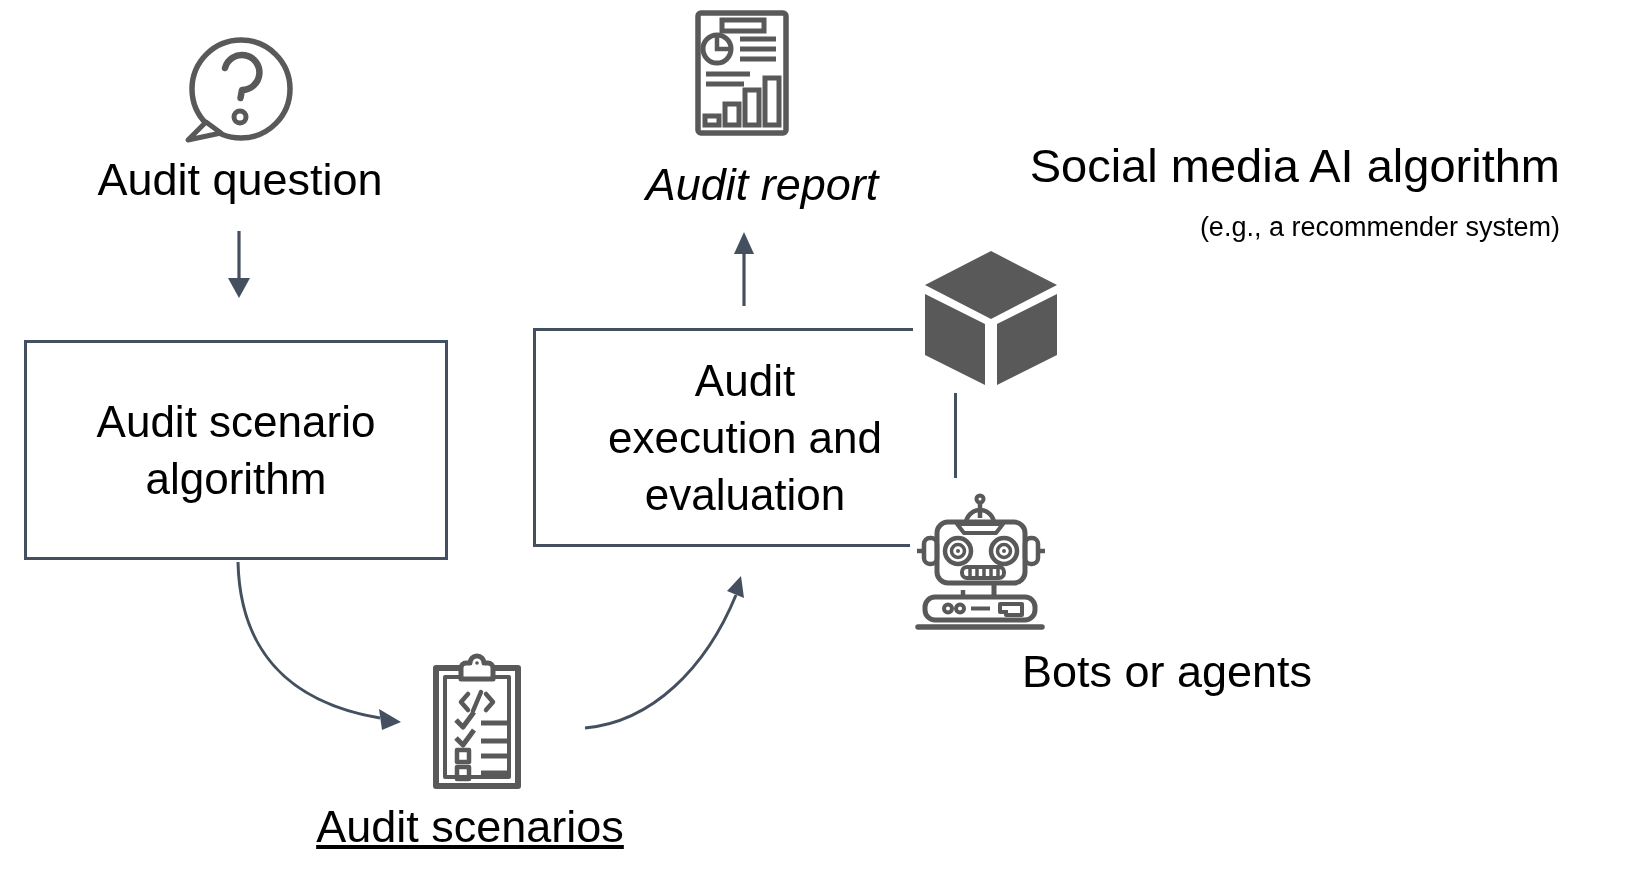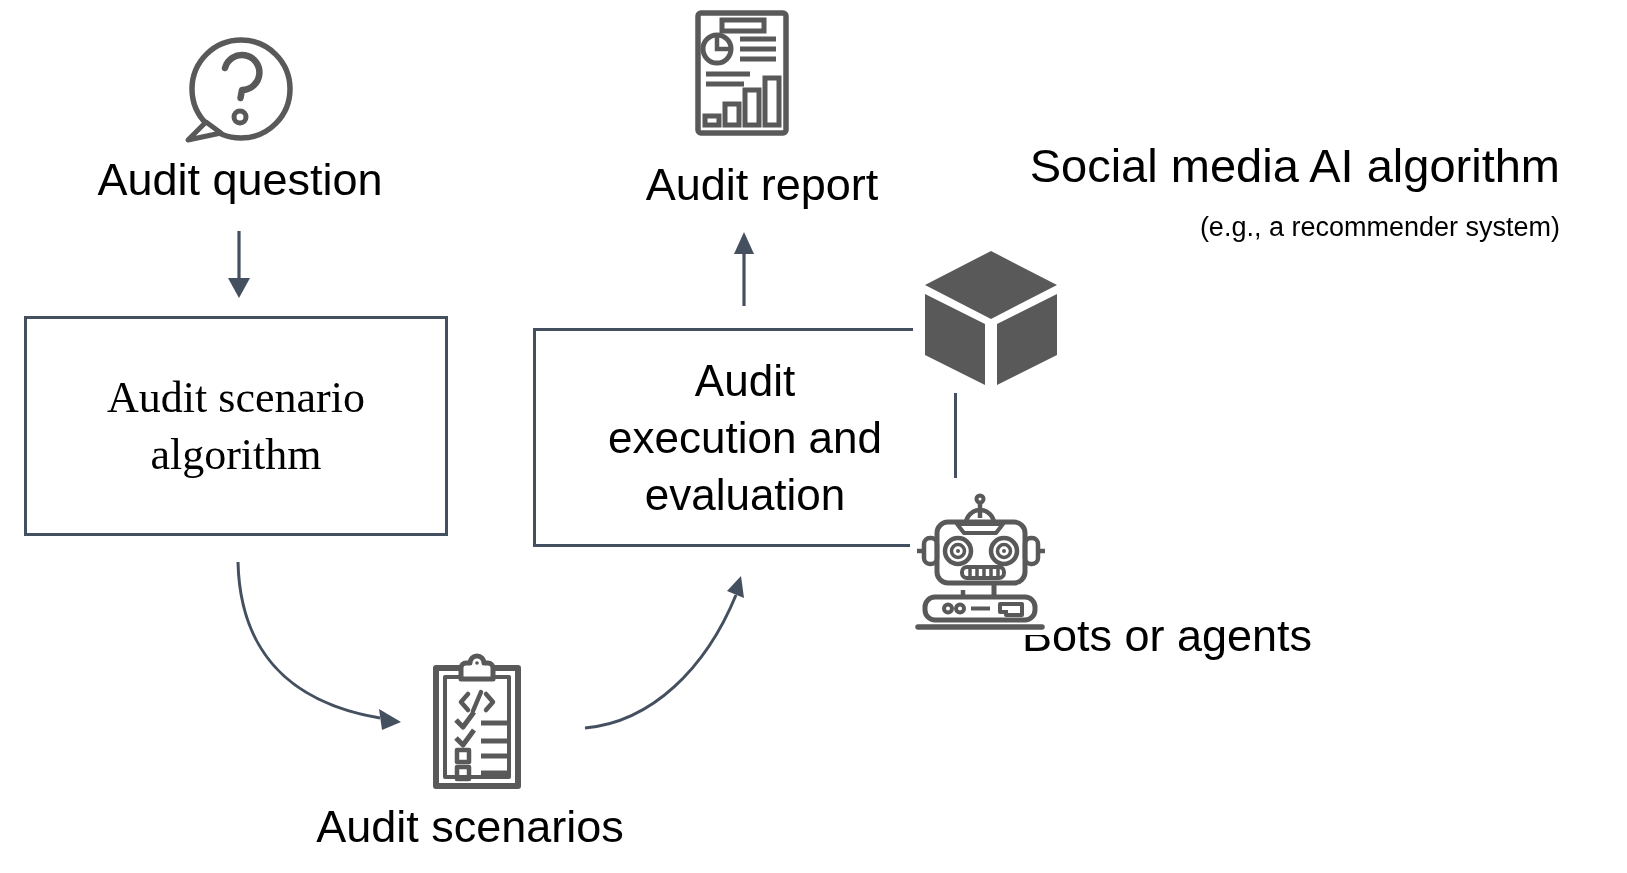--- a/index.html
+++ b/index.html
@@ -69,21 +69,21 @@
     <svg width="120" height="118" viewBox="0 0 120 118">
       <circle cx="61" cy="59" r="49" fill="none" stroke="#595959" stroke-width="5.5"></circle>
       <path d="M26,92 L8,110 L41,103 Z" fill="#ffffff" stroke="#595959" stroke-width="5" stroke-linejoin="round"></path>
       <path d="M45,38 A17.5,17.5 0 1 1 62,60 L60.5,68" fill="none" stroke="#595959" stroke-width="6.5" stroke-linecap="round" stroke-linejoin="round"></path>
       <circle cx="60" cy="87" r="6" fill="none" stroke="#595959" stroke-width="5"></circle>
     </svg>
   </div>
 
   <div class="label" style="left:20px;top:154px;width:440px;">Audit question</div>
 
-  <div class="node-box" style="left:24px;top:316px;width:418px;height:214px;font-family:Liberation Serif, serif;">
+  <div class="node-box" style="left:24px;top:340px;width:418px;height:214px;">
     <div>
       <div>Audit scenario</div>
       <div>algorithm</div>
     </div>
   </div>
 
   <div class="icon-wrap" style="left:428px;top:650px;width:100px;height:145px;">
     <svg width="100" height="145" viewBox="0 0 100 145" fill="none" stroke="#595959" stroke-linejoin="round">
       <rect x="8" y="18" width="82" height="118" stroke-width="6"></rect>
       <rect x="17" y="27" width="64" height="100" stroke-width="4"></rect>
@@ -96,21 +96,21 @@
       <line x1="53" y1="73" x2="81" y2="73" stroke-width="5"></line>
       <polyline points="28,88 35,95 46,80" stroke-width="5"></polyline>
       <line x1="53" y1="91" x2="81" y2="91" stroke-width="5"></line>
       <rect x="29" y="100" width="12" height="12" stroke-width="4.5"></rect>
       <line x1="53" y1="106" x2="81" y2="106" stroke-width="5"></line>
       <rect x="29" y="117" width="12" height="12" stroke-width="4.5"></rect>
       <line x1="53" y1="123" x2="81" y2="123" stroke-width="5"></line>
     </svg>
   </div>
 
-  <div class="label" style="left:250px;top:801px;width:440px;">Audit scenarios</div>
+  <div class="label" style="left:250px;top:801px;width:440px;text-decoration:underline;">Audit scenarios</div>
 
   <div class="node-box" style="left:533px;top:328px;width:418px;height:213px;">
     <div>
       <div>Audit</div>
       <div>execution and</div>
       <div>evaluation</div>
     </div>
   </div>
 
   <div class="icon-wrap" style="left:692px;top:8px;width:100px;height:130px;">
@@ -124,21 +124,21 @@
       <line x1="48" y1="51" x2="84" y2="51" stroke-width="5"></line>
       <line x1="14" y1="66" x2="58" y2="66" stroke-width="5"></line>
       <line x1="14" y1="76" x2="52" y2="76" stroke-width="5"></line>
       <rect x="13" y="108" width="14" height="9" stroke-width="5"></rect>
       <rect x="33" y="96" width="14" height="21" stroke-width="5"></rect>
       <rect x="53" y="82" width="14" height="35" stroke-width="5"></rect>
       <rect x="73" y="70" width="14" height="47" stroke-width="5"></rect>
     </svg>
   </div>
 
-  <div class="label" style="left:540px;top:159px;width:444px;">Audit report</div>
+  <div class="label" style="left:540px;top:159px;width:444px;font-style:italic;">Audit report</div>
 
   <div class="ai-caption">
     <div class="ai-title">Social media AI algorithm</div>
     <div class="ai-subtitle">(e.g., a recommender system)</div>
   </div>
 
   <div class="icon-wrap" style="left:913px;top:243px;width:150px;height:150px;">
     <svg width="150" height="150" viewBox="0 0 150 150" fill="#595959" stroke="none">
       <polygon points="78,8 144,42 78,76 12,42"></polygon>
       <polygon points="12,51 72,81 72,142 12,112"></polygon>
@@ -173,15 +173,15 @@
       <line x1="53" y1="112" x2="53" y2="119" stroke-width="4.5"></line>
       <rect x="15" y="119" width="110" height="23" rx="10" stroke-width="5"></rect>
       <circle cx="38" cy="130.5" r="4" stroke-width="4"></circle>
       <circle cx="50" cy="130.5" r="4" stroke-width="4"></circle>
       <line x1="61" y1="130.5" x2="80" y2="130.5" stroke-width="4"></line>
       <path d="M96,134 h-6 v-8 h22 v11 h-16 v-5" stroke-width="4"></path>
       <line x1="8" y1="149" x2="132" y2="149" stroke-width="5.5" stroke-linecap="round"></line>
     </svg>
   </div>
 
-  <div class="label" style="left:947px;top:610px;width:440px;">Bots or agents</div>
+  <div class="label" style="left:947px;top:646px;width:440px;">Bots or agents</div>
 
 </div>
 
 </body></html>

